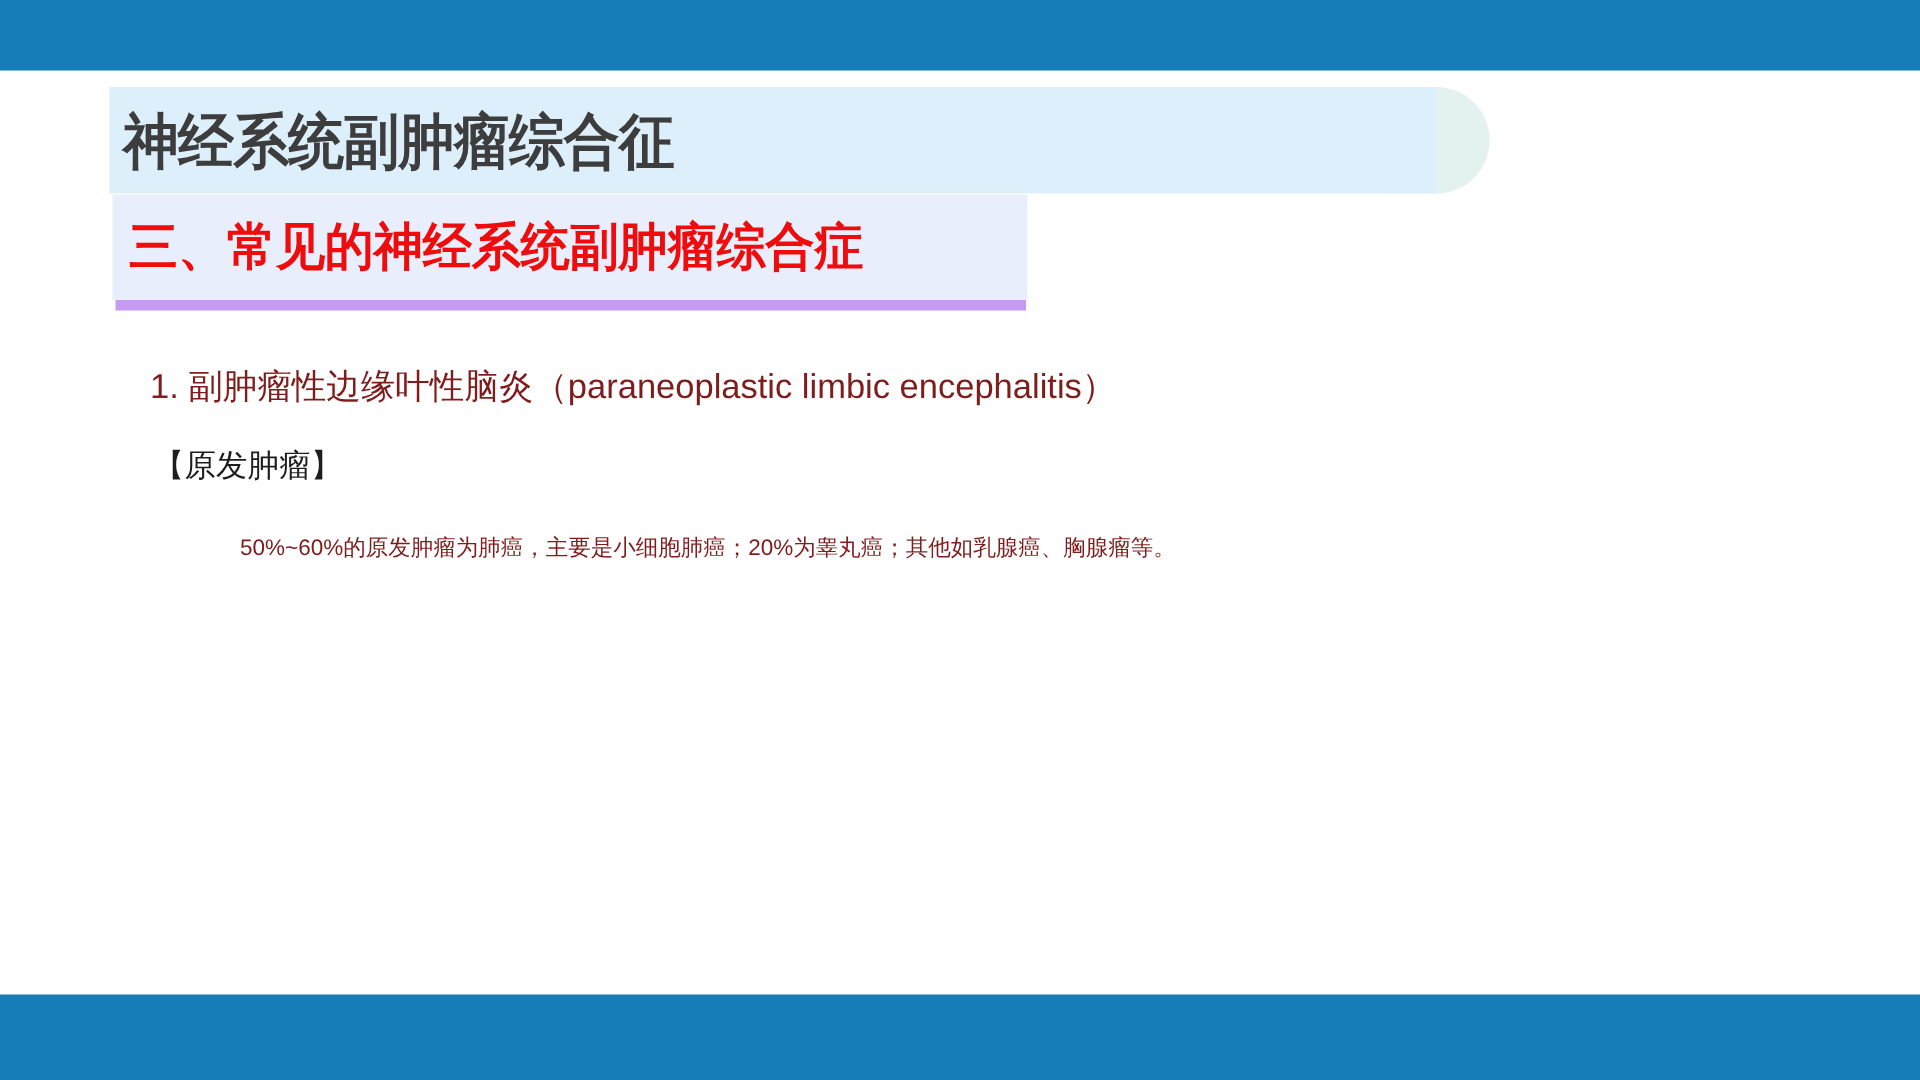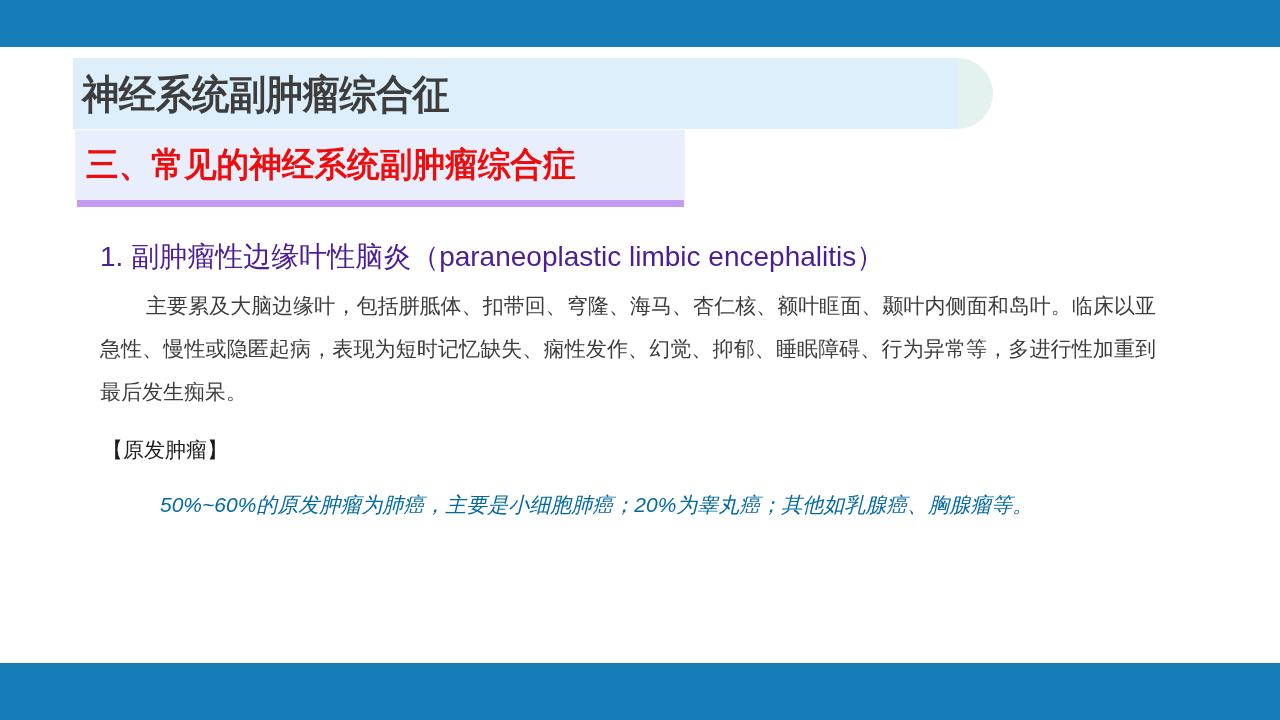--- a/index.html
+++ b/index.html
@@ -107,70 +107,67 @@
   }
 
   
   .content {
     position: absolute;
     left: 100px;
     top: 240px;
     width: 1060px;
   }
   .sub-title {
-    font-size: 28px;
-    color: #4c1d95;
+    font-size: 23px;
+    color: #7f1d1d;
     line-height: 34px;
     white-space: nowrap;
-    margin-bottom: 10px;
   }
   .para {
     font-size: 21px;
     color: #3c3c3c;
     line-height: 43px;
     text-align: justify;
     text-align-last: left;
     text-justify: inter-character;
     text-indent: 46px;
     width: 1056px;
   }
   .tumor-heading {
     font-size: 21px;
     font-weight: normal;
     color: #1d1d1d;
     line-height: 34px;
     margin-top: 20px;
     margin-left: 2px;
   }
   .tumor-para {
-    font-size: 21px;
-    color: #0369a1;
+    font-size: 15px;
+    color: #7f1d1d;
     line-height: 43px;
     text-indent: 60px;
     margin-top: 16px;
     white-space: nowrap;
-    font-style: italic;
   }
 </style>
 </head>
 <body>
 
 <div id="slide">
 
   <div class="bar-top"></div>
 
   <div class="title-bubble"></div>
   <div class="title-banner"></div>
   <div class="title-text">神经系统副肿瘤综合征</div>
 
   <div class="section-band"></div>
   <div class="section-text">三、常见的神经系统副肿瘤综合症</div>
   <div class="section-rule"></div>
 
   <div class="content">
     <div class="sub-title">1. 副肿瘤性边缘叶性脑炎（paraneoplastic limbic encephalitis）</div>
-    <div class="para">主要累及大脑边缘叶，包括胼胝体、扣带回、穹隆、海马、杏仁核、额叶眶面、颞叶内侧面和岛叶。临床以亚急性、慢性或隐匿起病，表现为短时记忆缺失、痫性发作、幻觉、抑郁、睡眠障碍、行为异常等，多进行性加重到最后发生痴呆。</div>
     <div class="tumor-heading">【原发肿瘤】</div>
     <div class="tumor-para">50%~60%的原发肿瘤为肺癌，主要是小细胞肺癌；20%为睾丸癌；其他如乳腺癌、胸腺瘤等。</div>
   </div>
 
   <div class="bar-bottom"></div>
 </div>
 
 </body></html>

